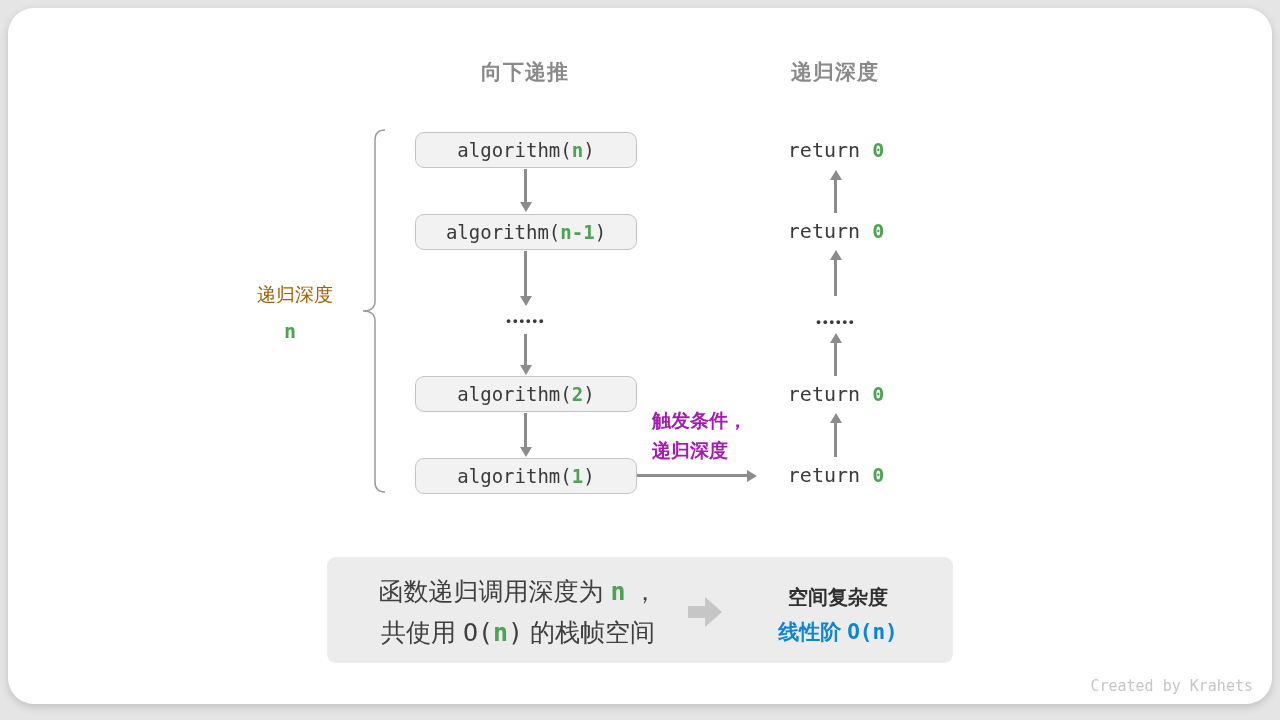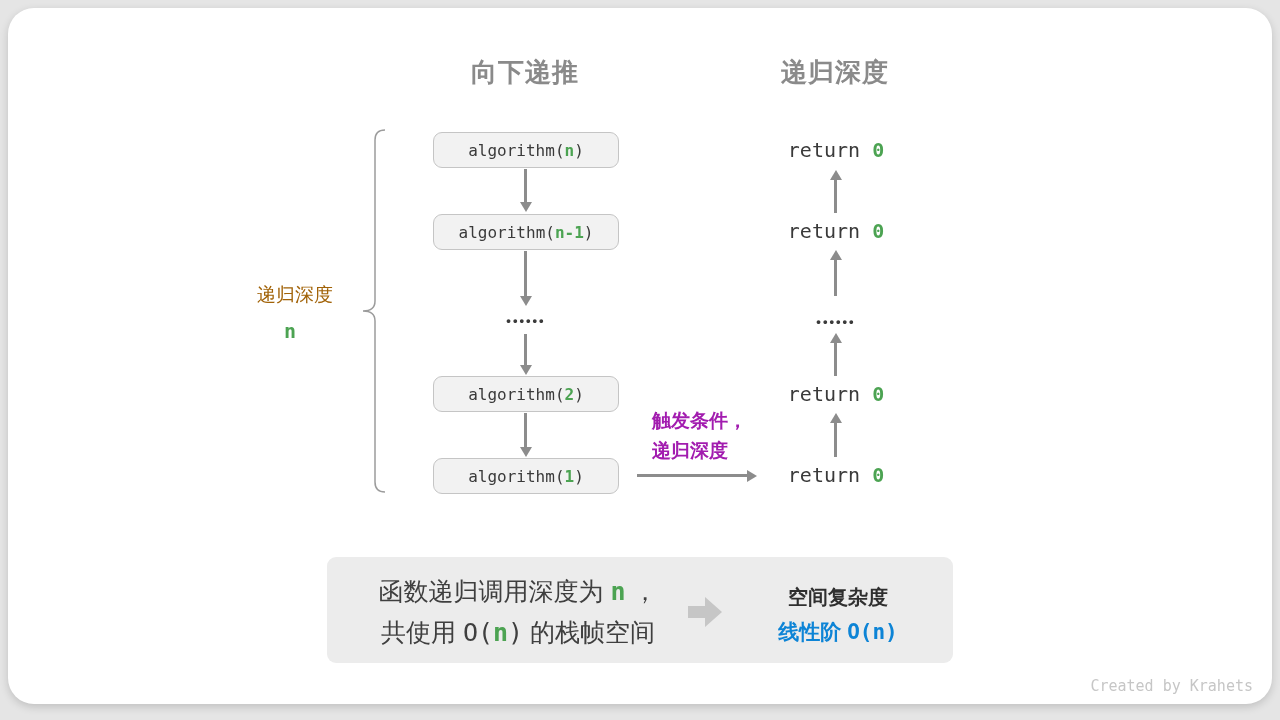--- a/index.html
+++ b/index.html
@@ -11,32 +11,32 @@
     overflow:hidden;
   }
   .panel{
     position:absolute;left:8px;top:8px;right:8px;bottom:16px;
     background:#ffffff;border-radius:26px;
     box-shadow:0 3px 8px rgba(0,0,0,0.16);
   }
   .abs{position:absolute;}
   .center{transform:translate(-50%,-50%);white-space:nowrap;}
   .hdr{
-    font-size:26px;font-weight:bold;color:#8a8a8a;
+    font-size:21px;font-weight:bold;color:#8a8a8a;
     letter-spacing:1px;
   }
   .mono{font-family:"DejaVu Sans Mono","Liberation Mono",monospace;}
   .green{color:#4ca352;font-weight:600;}
   .blue{color:#0d84d6;}
   .codebox{
-    width:186px;height:36px;
+    width:222px;height:36px;
     background:#f2f2f2;border:1.5px solid #c5c5c5;border-radius:9px;
     display:flex;align-items:center;justify-content:center;
     font-family:"DejaVu Sans Mono","Liberation Mono",monospace;
-    font-size:16px;color:#3a3a3a;
+    font-size:19px;color:#3a3a3a;
     box-sizing:border-box;
   }
   .retline{
     font-family:"DejaVu Sans Mono","Liberation Mono",monospace;
     font-size:20px;color:#3a3a3a;white-space:nowrap;
   }
   .dots{
     font-size:13px;font-weight:bold;color:#3b3b3b;letter-spacing:2px;
     white-space:nowrap;
   }

